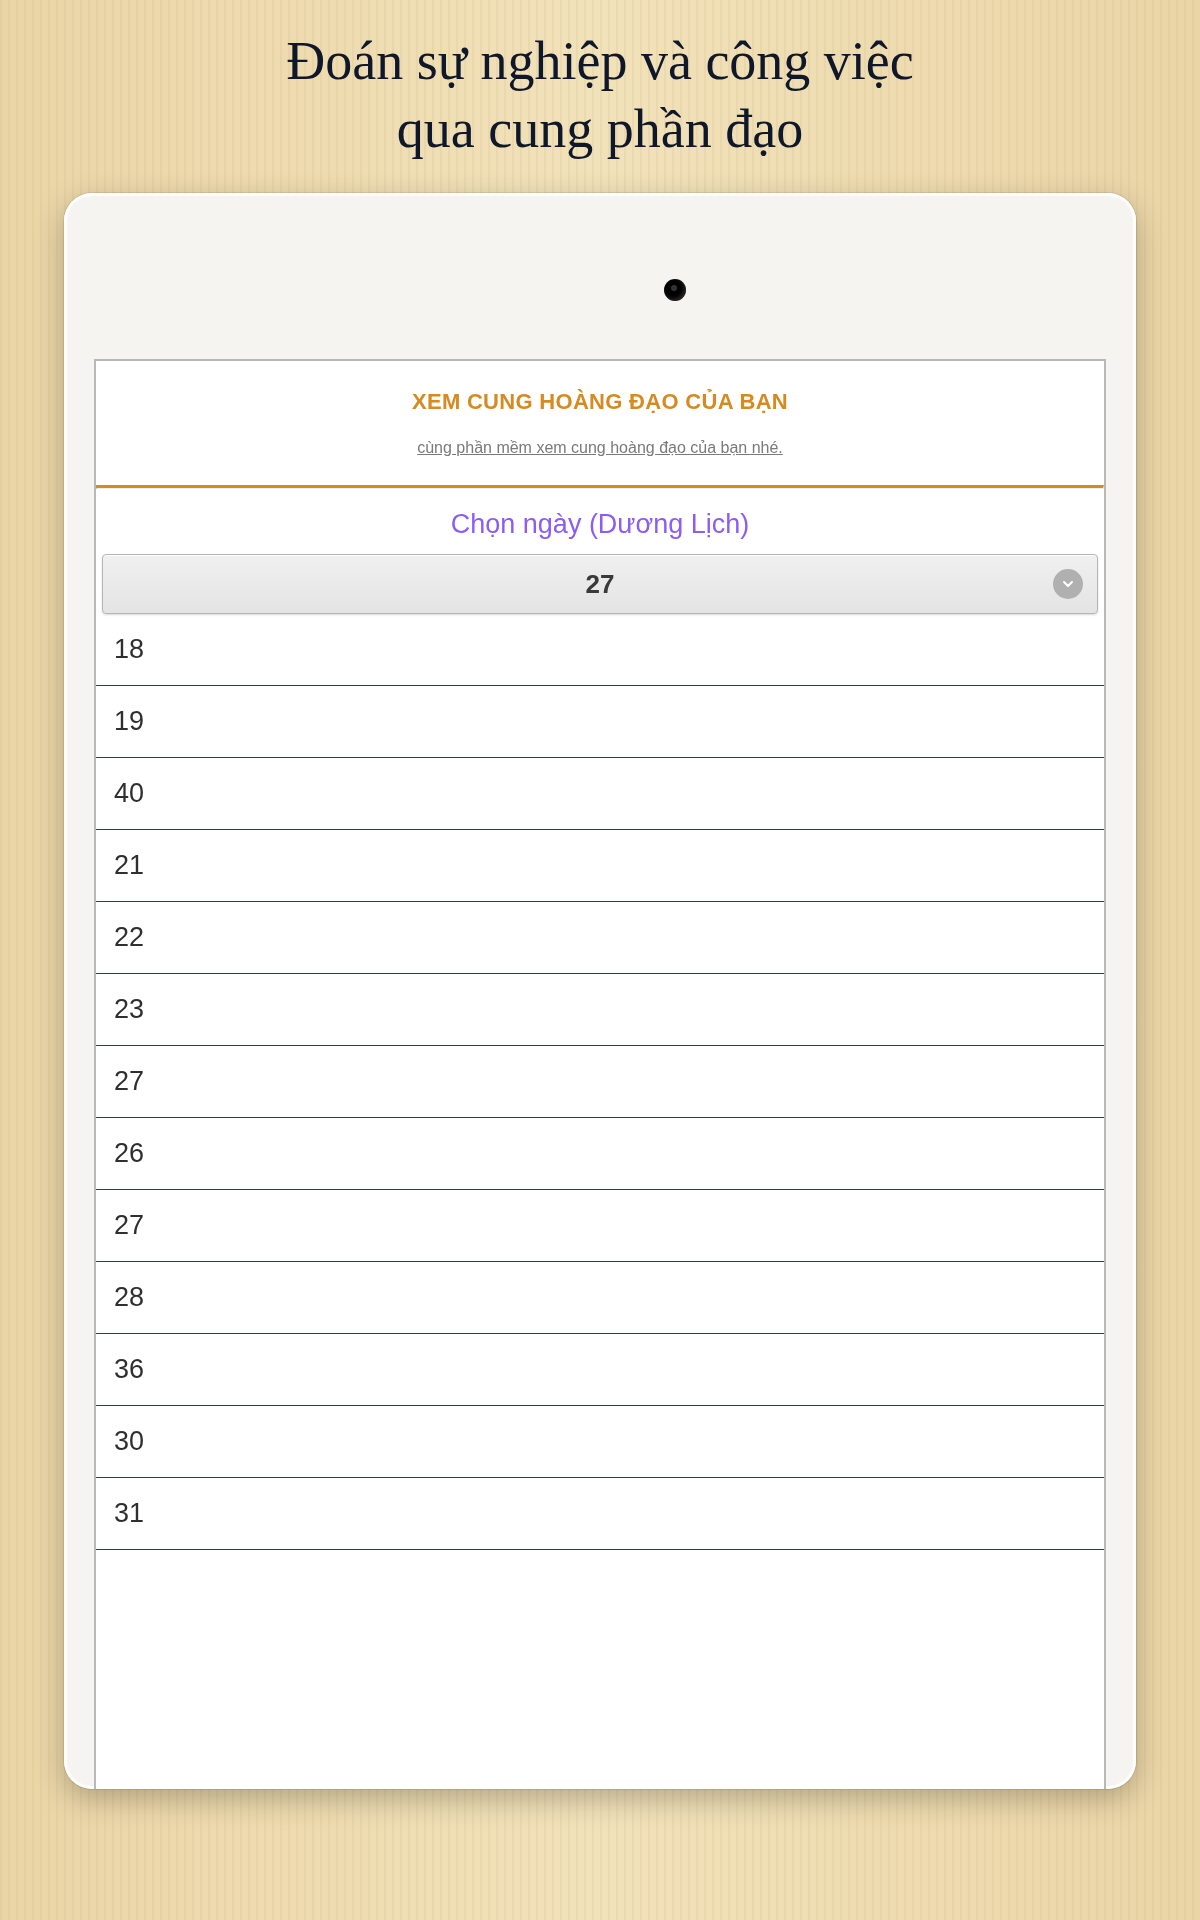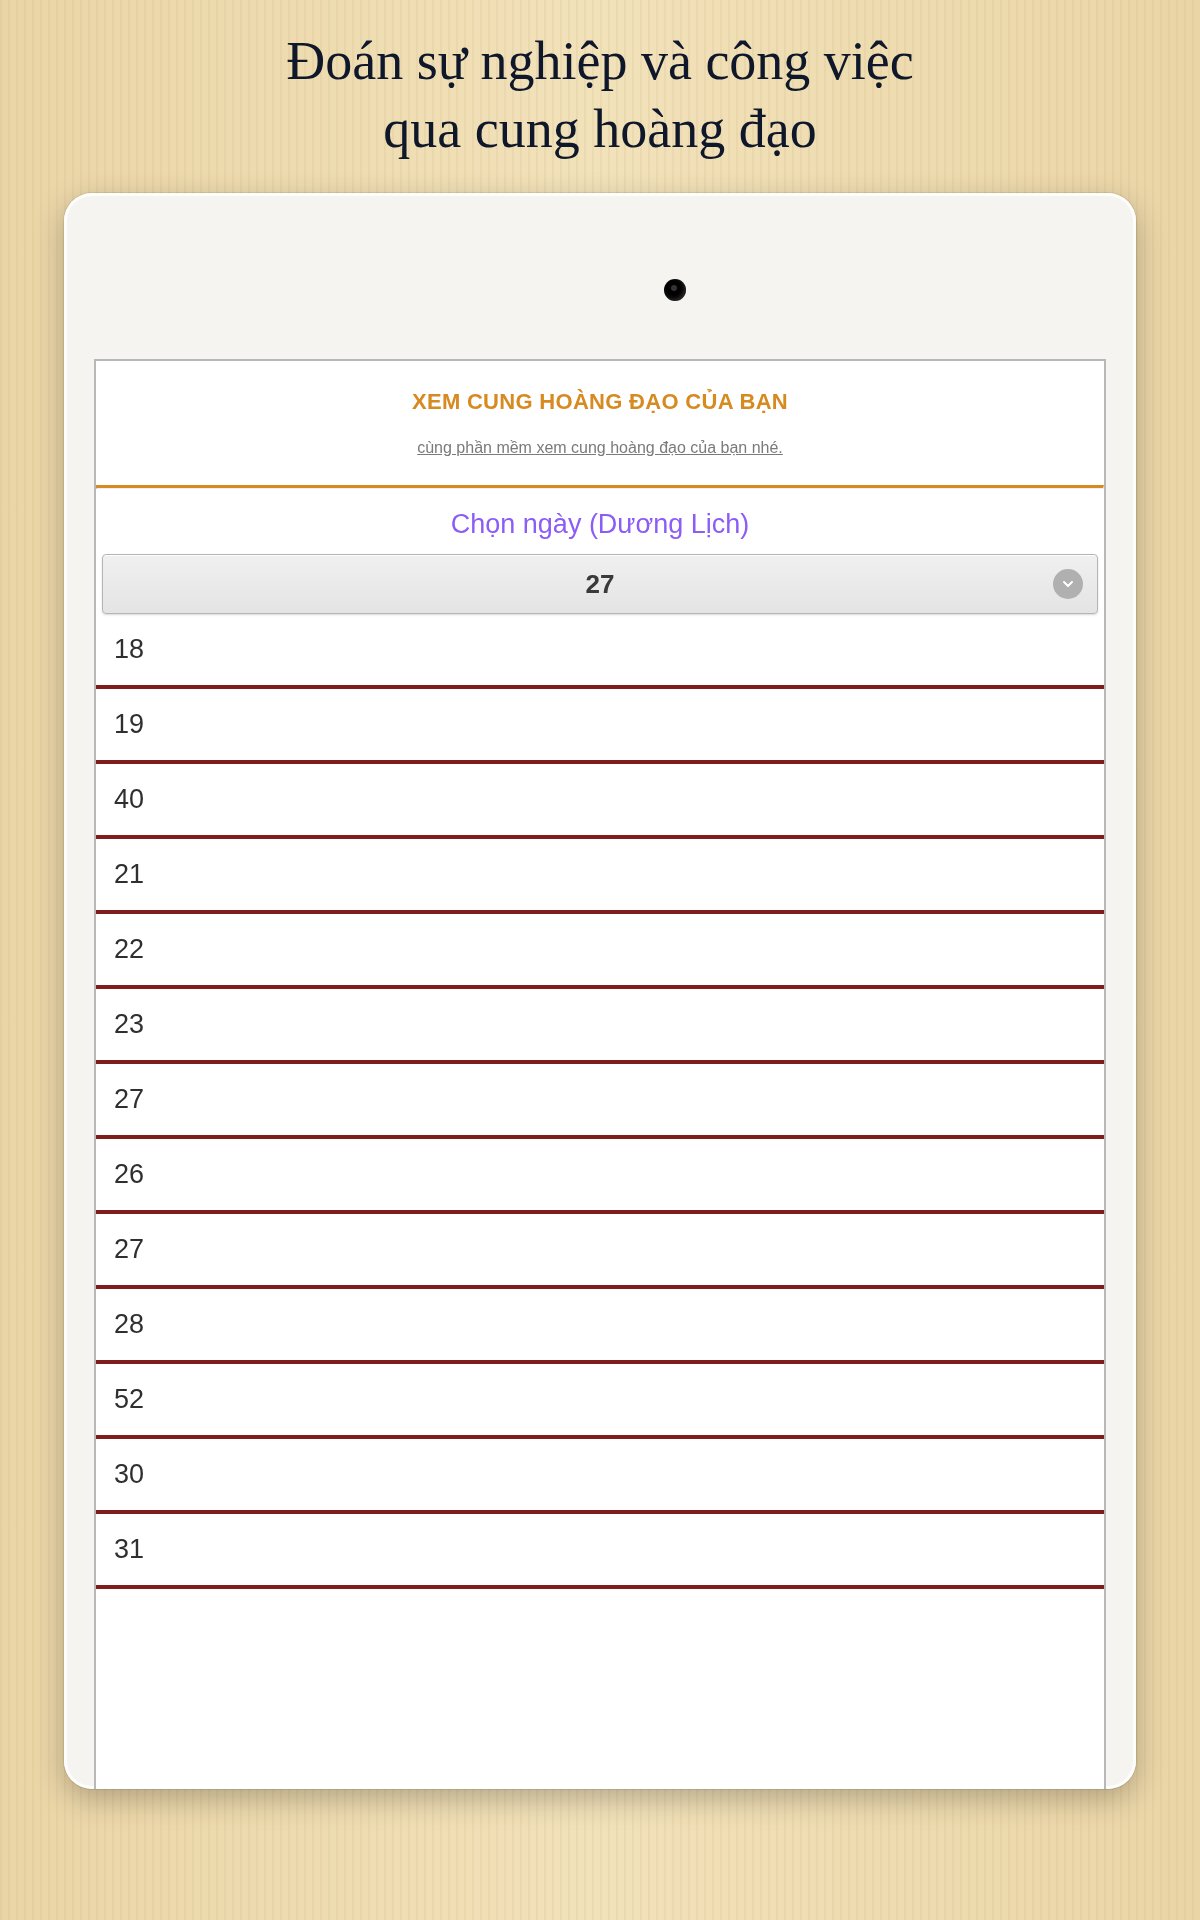--- a/index.html
+++ b/index.html
@@ -126,29 +126,29 @@
   width: 16px;
   height: 16px;
 }
 .options {
   border-top: none;
 }
 .option {
   padding: 20px 18px;
   color: #2f2f2f;
   font-size: 27px;
-  border-bottom: 4px solid #7f1d1d;
+  border-bottom: 1px solid #7f1d1d;
 }
 </style>
 </head>
 <body>
 
 <div class="page-title">
   <span>Đoán sự nghiệp và công việc</span><br>
-  <span>qua cung hoàng đạo</span>
+  <span>qua cung phần đạo</span>
 </div>
 
 <div class="tablet-frame">
   <div class="camera"></div>
   <div class="tablet-inner">
     <div class="screen">
 
       <div class="app-heading">XEM CUNG HOÀNG ĐẠO CỦA BẠN</div>
       <div class="app-subtitle">cùng phần mềm xem cung hoàng đạo của bạn nhé.</div>
       <hr class="divider">
@@ -168,20 +168,20 @@
         <div class="option">18</div>
         <div class="option">19</div>
         <div class="option">40</div>
         <div class="option">21</div>
         <div class="option">22</div>
         <div class="option">23</div>
         <div class="option">27</div>
         <div class="option">26</div>
         <div class="option">27</div>
         <div class="option">28</div>
-        <div class="option">52</div>
+        <div class="option">36</div>
         <div class="option">30</div>
         <div class="option">31</div>
       </div>
 
     </div>
   </div>
 </div>
 
 </body></html>

